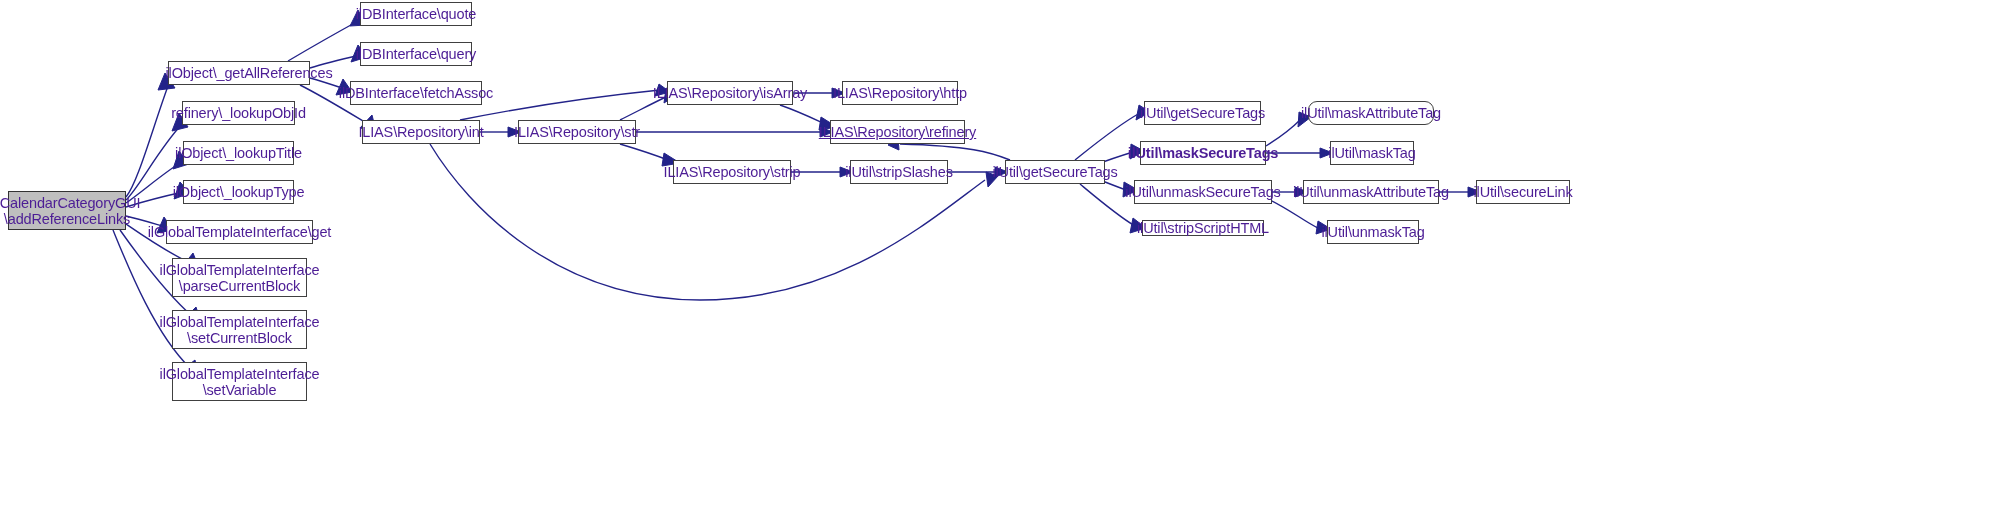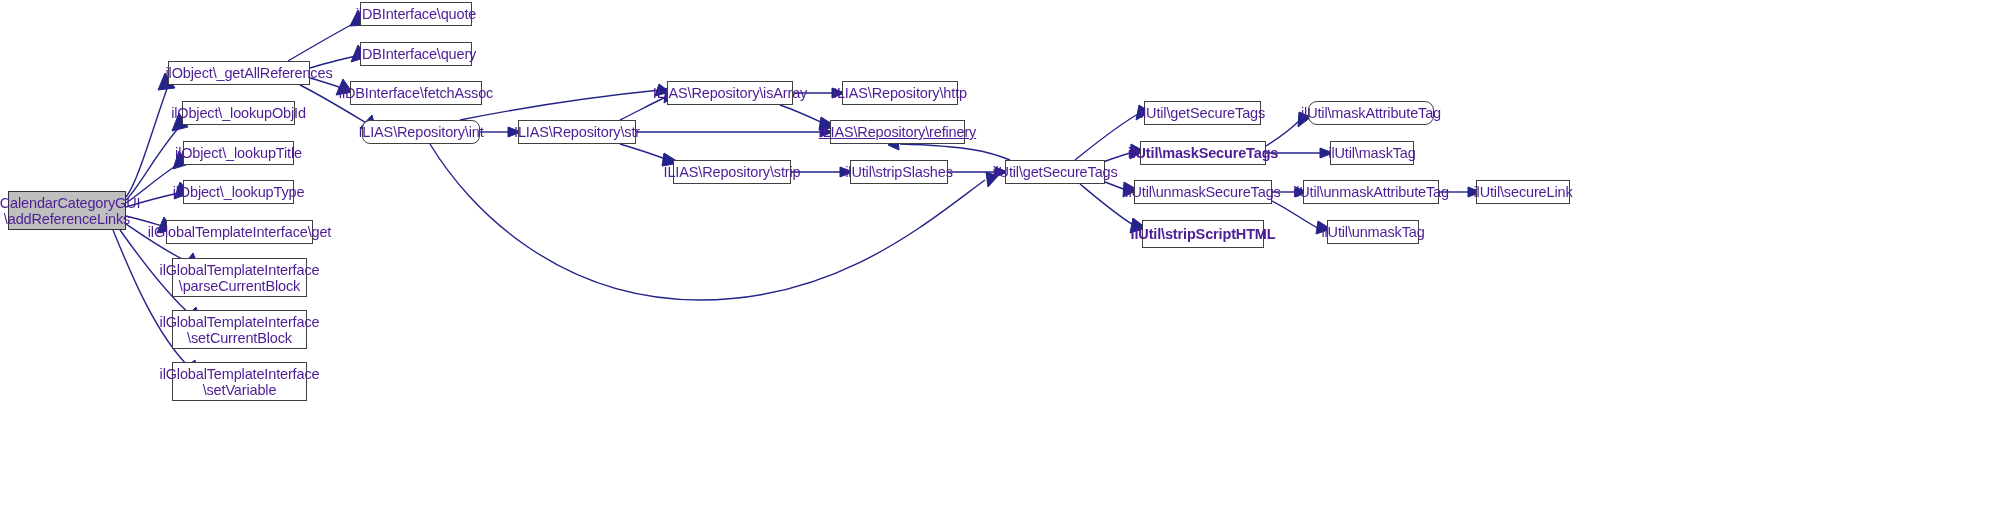--- a/index.html
+++ b/index.html
@@ -99,43 +99,43 @@
       <path d="M1272,192 L1295,192" fill="none" stroke="#232389" stroke-width="1.4"></path>
       <polygon points="1295,187 1308,192 1295,197" fill="#232389" stroke="#232389" stroke-width="1"></polygon>
       <path d="M1266,198 C1288,208 1305,222 1318,228" fill="none" stroke="#232389" stroke-width="1.4"></path>
       <polygon points="1318,221 1331,229 1316,234" fill="#232389" stroke="#232389" stroke-width="1"></polygon>
       <path d="M1439,192 L1468,192" fill="none" stroke="#232389" stroke-width="1.4"></path>
       <polygon points="1468,187 1481,192 1468,197" fill="#232389" stroke="#232389" stroke-width="1"></polygon>
     </svg>
 <div class="node root" style="left: 8px; top: 191px; width: 118px; height: 39px;">ilCalendarCategoryGUI
 \addReferenceLinks</div>
     <div class="node" style="left: 168px; top: 61px; width: 142px; height: 24px; padding-left: 20px;">ilObject\_getAllReferences</div>
-    <div class="node" style="left: 182px; top: 101px; width: 113px; height: 24px;">ilObject\_lookupObjId</div>
+    <div class="node" style="left: 182px; top: 101px; width: 113px; height: 24px;">refinery\_lookupObjId</div>
     <div class="node" style="left: 183px; top: 141px; width: 111px; height: 24px;">ilObject\_lookupTitle</div>
     <div class="node" style="left: 183px; top: 180px; width: 111px; height: 24px;">ilObject\_lookupType</div>
     <div class="node" style="left: 166px; top: 220px; width: 147px; height: 24px;">ilGlobalTemplateInterface\get</div>
     <div class="node" style="left: 172px; top: 258px; width: 135px; height: 39px;">ilGlobalTemplateInterface
 \parseCurrentBlock</div>
     <div class="node" style="left: 172px; top: 310px; width: 135px; height: 39px;">ilGlobalTemplateInterface
 \setCurrentBlock</div>
     <div class="node" style="left: 172px; top: 362px; width: 135px; height: 39px;">ilGlobalTemplateInterface
 \setVariable</div>
     <div class="node" style="left: 360px; top: 2px; width: 112px; height: 24px;">ilDBInterface\quote</div>
     <div class="node" style="left: 360px; top: 42px; width: 112px; height: 24px;">ilDBInterface\query</div>
     <div class="node" style="left: 350px; top: 81px; width: 132px; height: 24px;">ilDBInterface\fetchAssoc</div>
-    <div class="node" style="left: 362px; top: 120px; width: 118px; height: 24px; border-radius: 8px;">ILIAS\Repository\int</div>
+    <div class="node" style="left: 362px; top: 120px; width: 118px; height: 24px;">ILIAS\Repository\int</div>
     <div class="node" style="left: 518px; top: 120px; width: 118px; height: 24px;">ILIAS\Repository\str</div>
     <div class="node" style="left: 667px; top: 81px; width: 126px; height: 24px;">ILIAS\Repository\isArray</div>
     <div class="node" style="left: 673px; top: 160px; width: 118px; height: 24px;">ILIAS\Repository\strip</div>
     <div class="node" style="left: 842px; top: 81px; width: 116px; height: 24px;">ILIAS\Repository\http</div>
     <div class="node" style="left: 830px; top: 120px; width: 135px; height: 24px; text-decoration: underline;">ILIAS\Repository\refinery</div>
     <div class="node" style="left: 850px; top: 160px; width: 98px; height: 24px;">ilUtil\stripSlashes</div>
     <div class="node" style="left: 1005px; top: 160px; width: 100px; height: 24px;">ilUtil\getSecureTags</div>
     <div class="node" style="left: 1144px; top: 101px; width: 117px; height: 24px;">ilUtil\getSecureTags</div>
     <div class="node" style="left: 1140px; top: 141px; width: 126px; height: 24px; font-weight: bold;">ilUtil\maskSecureTags</div>
     <div class="node" style="left: 1134px; top: 180px; width: 138px; height: 24px;">ilUtil\unmaskSecureTags</div>
-    <div class="node" style="left: 1142px; top: 220px; width: 122px; height: 28px; font-weight: bold;">ilUtil\stripScriptHTML</div>
+    <div class="node" style="left: 1142px; top: 220px; width: 122px; height: 16px;">ilUtil\stripScriptHTML</div>
     <div class="node" style="left: 1308px; top: 101px; width: 126px; height: 24px; border-radius: 9px;">ilUtil\maskAttributeTag</div>
     <div class="node" style="left: 1330px; top: 141px; width: 84px; height: 24px;">ilUtil\maskTag</div>
     <div class="node" style="left: 1303px; top: 180px; width: 136px; height: 24px;">ilUtil\unmaskAttributeTag</div>
     <div class="node" style="left: 1327px; top: 220px; width: 92px; height: 24px;">ilUtil\unmaskTag</div>
     <div class="node" style="left: 1476px; top: 180px; width: 94px; height: 24px;">ilUtil\secureLink</div>
   </div>
 
 </body></html>

